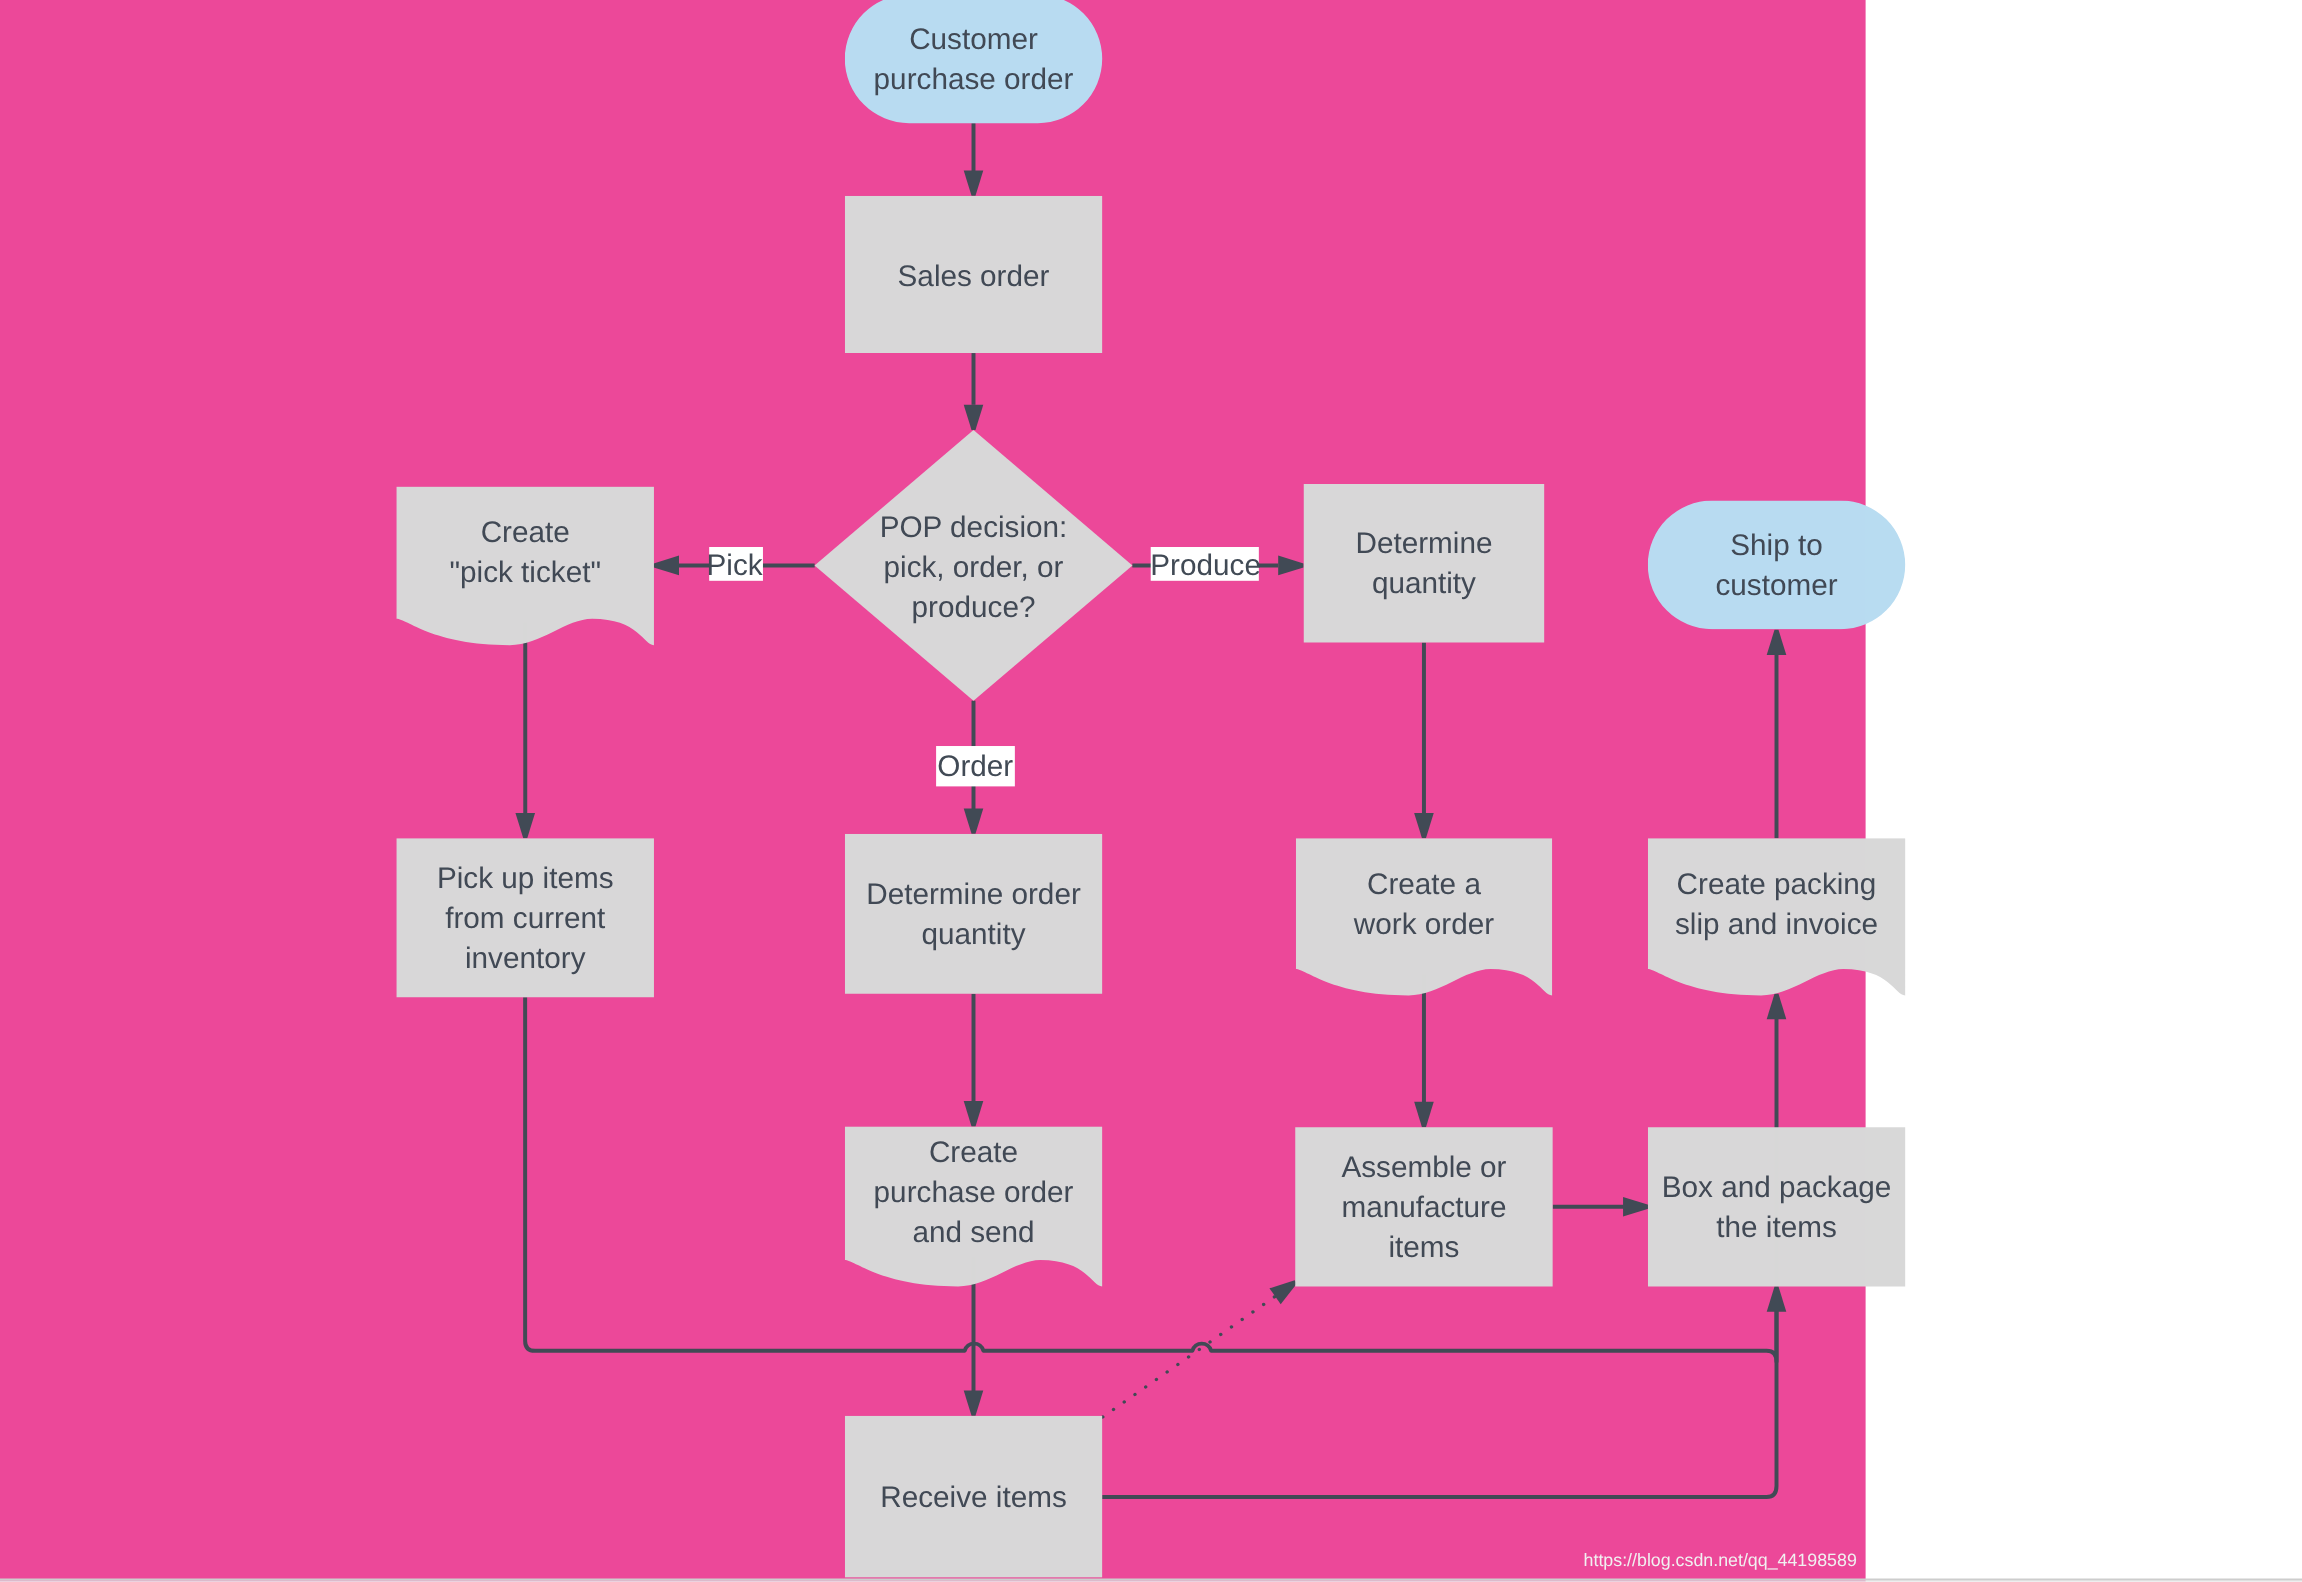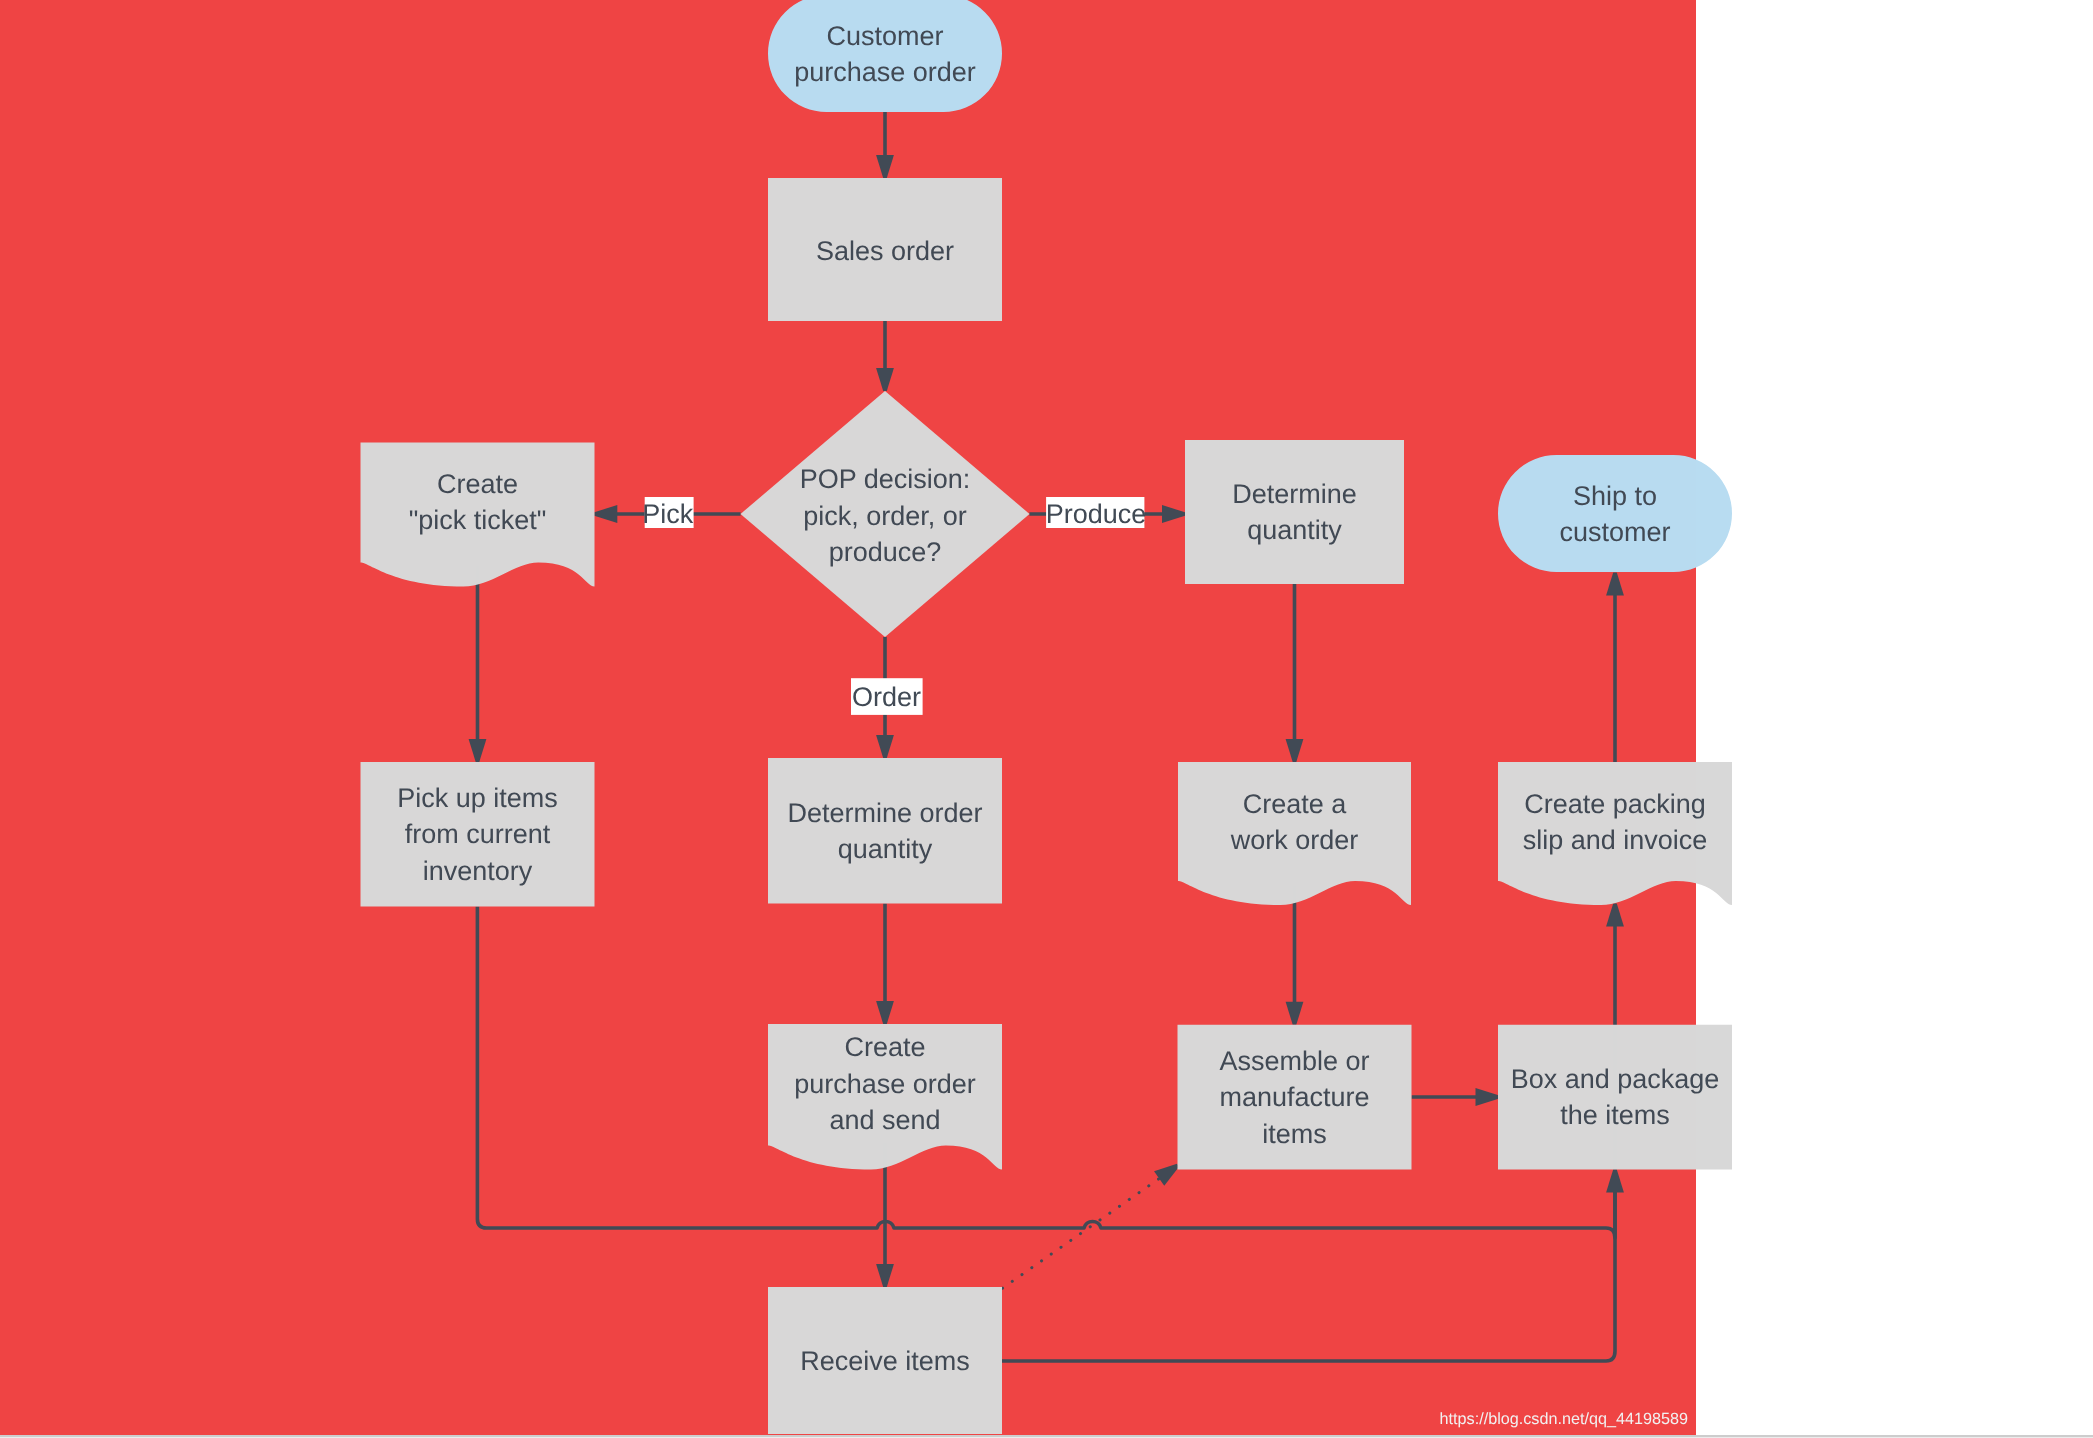--- a/index.html
+++ b/index.html
@@ -1,21 +1,21 @@
 <!DOCTYPE html>
 <html><head>
 <meta charset="utf-8">
 <style>
   html,body{margin:0;padding:0;background:#ffffff;}
   body{width:2093px;height:1438px;overflow:hidden;
        font-family:"Liberation Sans",sans-serif;
        -webkit-font-smoothing:antialiased;
        text-rendering:geometricPrecision;}
   svg text{-webkit-font-smoothing:antialiased;}
-  #stage{position:relative;width:1696px;height:1438px;background:#ef4444;}
+  #stage{position:relative;width:1696px;height:1438px;background:#ec4899;}
   #chart{position:absolute;left:0;top:0;display:block;}
   .node-label{font-family:"Liberation Sans",sans-serif;font-size:27px;
               text-anchor:middle;dominant-baseline:alphabetic;}
   .edge-label{font-family:"Liberation Sans",sans-serif;font-size:27px;
               text-anchor:middle;}
   #watermark{position:absolute;right:8px;top:1410px;
              font-family:"Liberation Sans",sans-serif;font-size:16.2px;
              line-height:19px;color:#f1f1f1;white-space:nowrap;}
   #bottom-rule{position:absolute;left:0;top:1435px;width:2093px;height:1.5px;background:#cdcdcd;}
   #bottom-band{position:absolute;left:0;top:1436.5px;width:2093px;height:1.5px;background:#ececec;}

